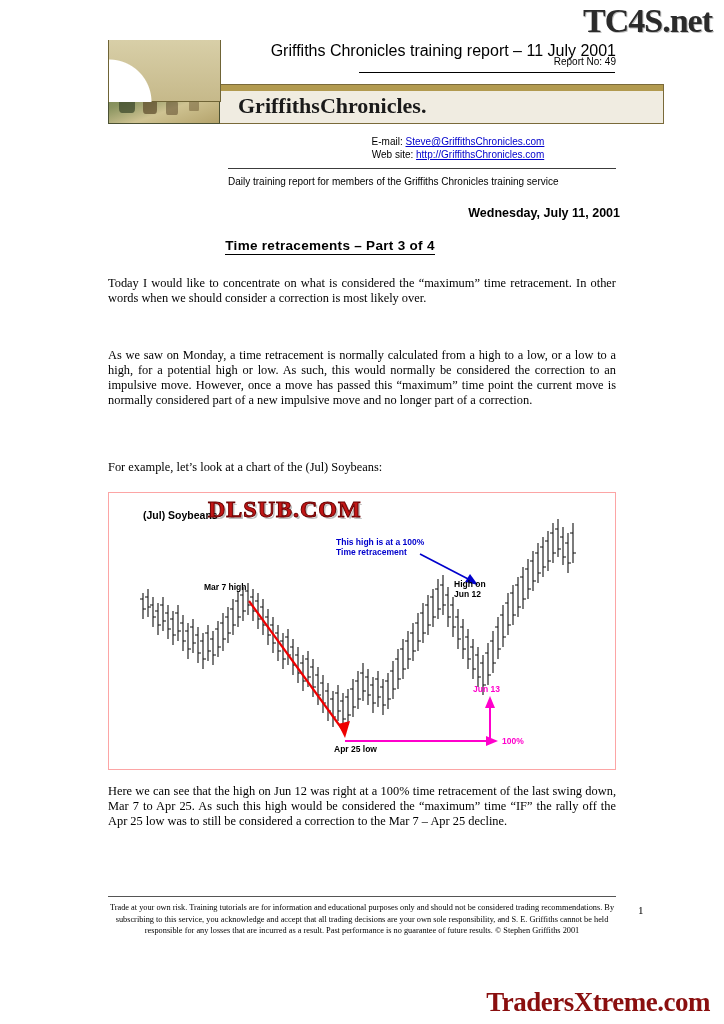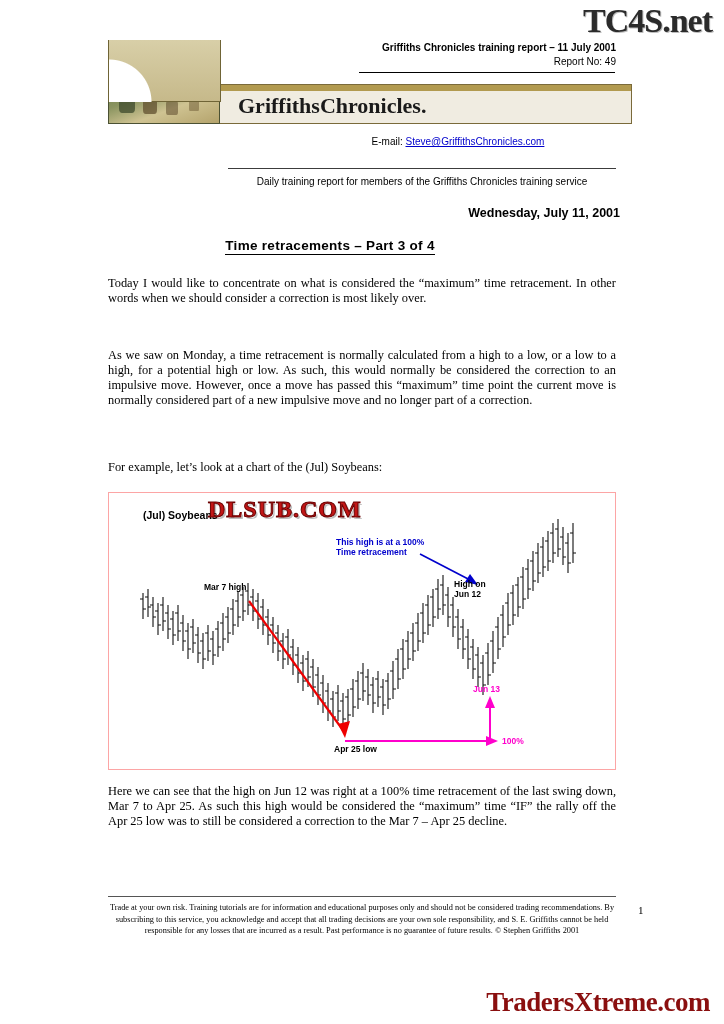--- a/index.html
+++ b/index.html
@@ -58,22 +58,22 @@
   
   .hdr-line {
     position: absolute;
     top: 42px;
     left: 0;
     width: 724px;
     text-align: right;
     padding-right: 108px;
     box-sizing: border-box;
     font-family: "Liberation Sans", sans-serif;
-    font-size: 10px;
-    font-weight: bold;
+    font-size: 16px;
+    font-weight: normal;
   }
   .hdr-sub {
     position: absolute;
     top: 56px;
     left: 0;
     width: 724px;
     text-align: right;
     padding-right: 108px;
     box-sizing: border-box;
     font-family: "Liberation Sans", sans-serif;
@@ -121,21 +121,21 @@
     top: 9px; left: 34px;
     width: 14px; height: 20px;
     background: #5c4a2a;
     border-radius: 40% 40% 20% 20%;
     opacity: .7;
     box-shadow: 22px 2px 0 -1px rgba(70,50,25,.65), 44px -1px 0 -2px rgba(90,70,35,.6);
   }
   .logo-bar {
     position: absolute;
     top: 0; left: 112px;
-    width: 412px; height: 40px;
+    width: 444px; height: 40px;
     background: #f0ece1;
     border: 1px solid #7a6a3a;
     border-left: none;
     box-sizing: border-box;
   }
   .logo-bar-top {
     position: absolute;
     top: 0; left: 0; right: 0;
     height: 6px;
     background: #b29a4f;
@@ -184,21 +184,21 @@
   .contact a {
     color: #0000cc;
     text-decoration: underline;
   }
 
   .daily-line {
     position: absolute;
     top: 176px;
     left: 228px;
     width: 388px;
-    text-align: center;
+    text-align: left;
     font-family: "Liberation Sans", sans-serif;
     font-size: 10px;
   }
   .daily-rule {
     position: absolute;
     top: 168px;
     left: 228px;
     width: 388px;
     border-top: 1px solid #3c3c3c;
   }
@@ -324,20 +324,24 @@
     <div class="logo-bar-top"></div>
     <div class="logo-text">GriffithsChronicles.</div>
   </div>
 </div>
 <div class="logo-tail"></div>
 
 <div class="contact">
   <div class="row">
     <span class="lbl">E-mail:</span>
     <a href="#">Steve@GriffithsChronicles.com</a>
+  </div>
+  <div class="row">
+    <span class="lbl">Web site:</span>
+    <a href="#">http://GriffithsChronicles.com</a>
   </div>
 </div>
 
 <div class="daily-rule"></div>
 <div class="daily-line">Daily training report for members of the Griffiths Chronicles training service</div>
 
 <div class="date-line">Wednesday, July 11, 2001</div>
 
 <div class="doc-title">
   <span>Time retracements – Part 3 of 4</span>

